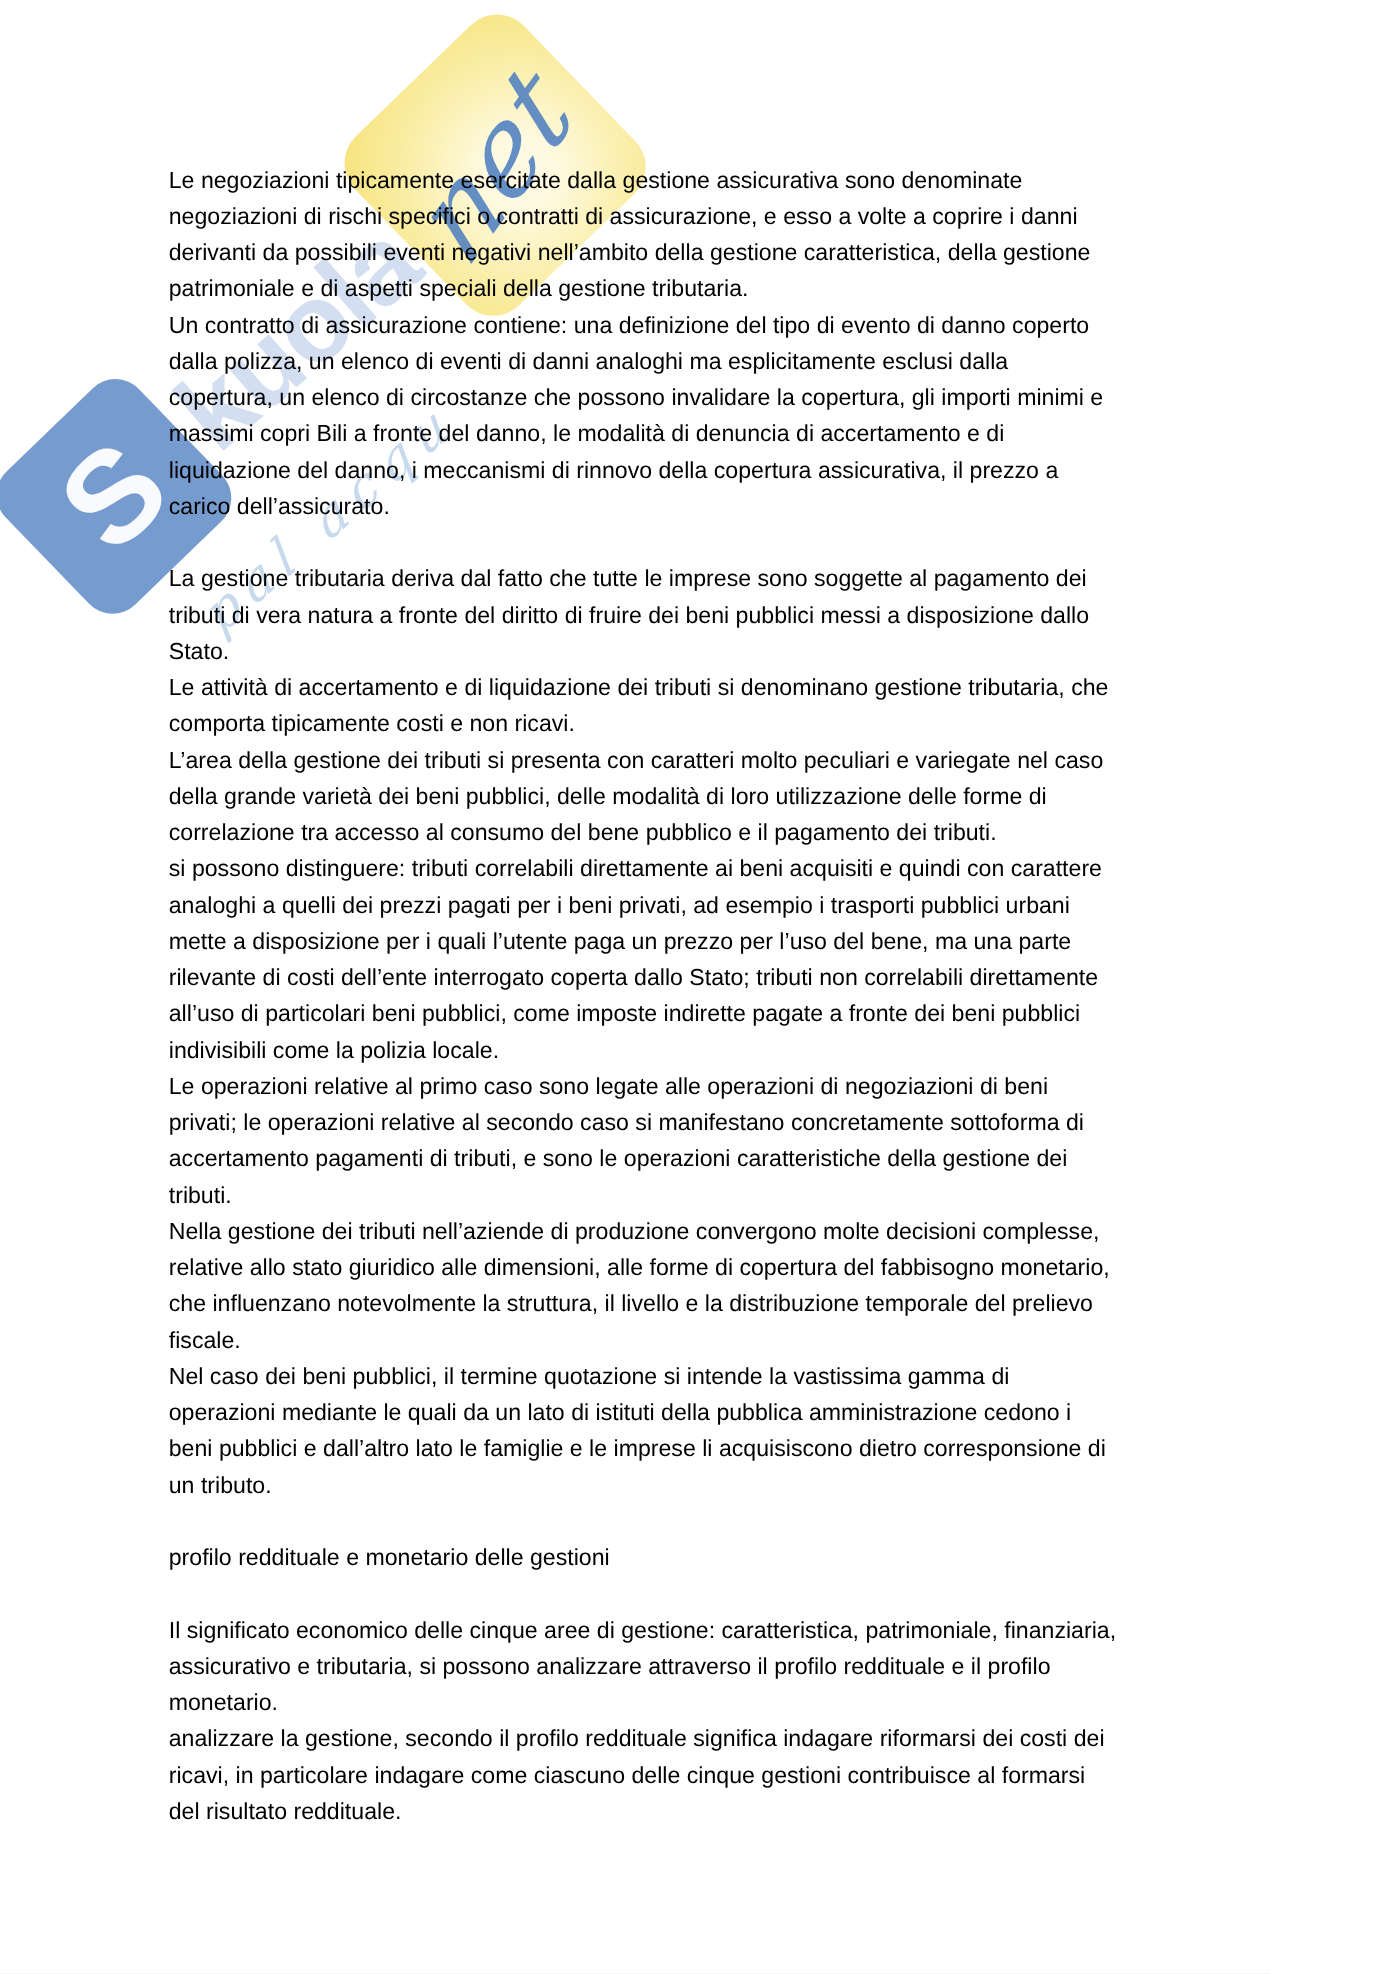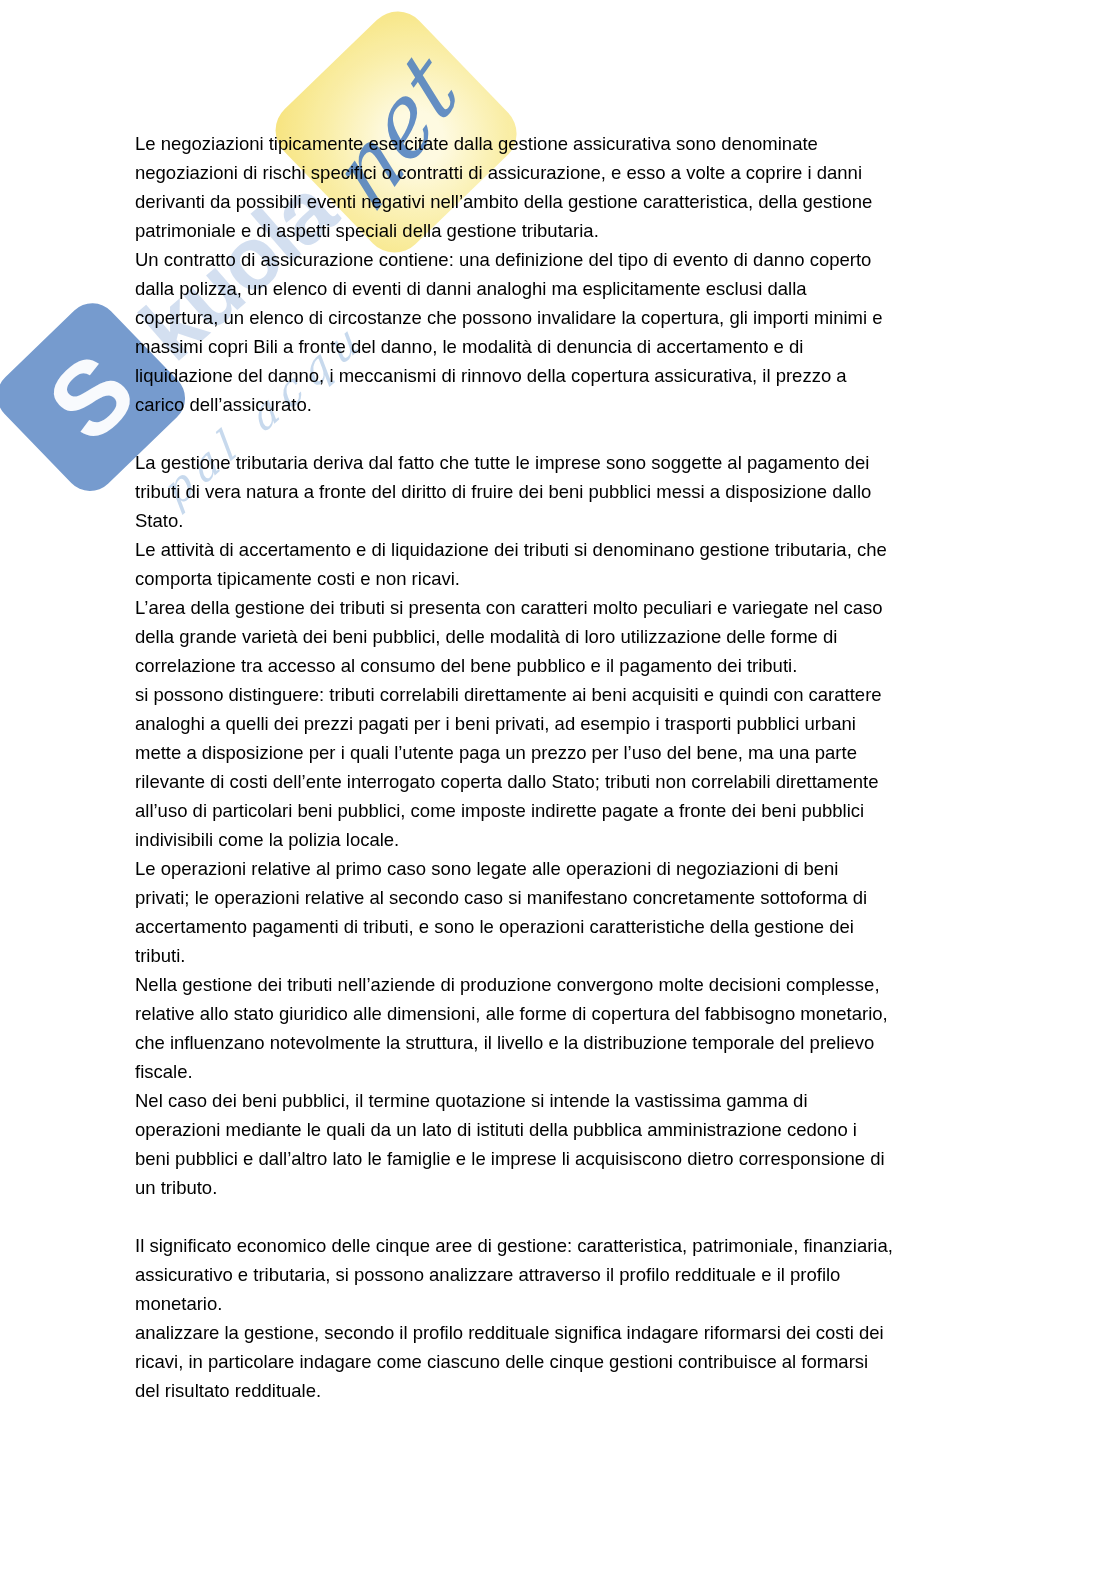--- a/index.html
+++ b/index.html
@@ -146,20 +146,21 @@
 accertamento pagamenti di tributi, e sono le operazioni caratteristiche della gestione dei
 tributi.
 Nella gestione dei tributi nell’aziende di produzione convergono molte decisioni complesse,
 relative allo stato giuridico alle dimensioni, alle forme di copertura del fabbisogno monetario,
 che influenzano notevolmente la struttura, il livello e la distribuzione temporale del prelievo
 fiscale.
 Nel caso dei beni pubblici, il termine quotazione si intende la vastissima gamma di
 operazioni mediante le quali da un lato di istituti della pubblica amministrazione cedono i
 beni pubblici e dall’altro lato le famiglie e le imprese li acquisiscono dietro corresponsione di
 un tributo.</p>
+      <p class="block heading">profilo reddituale e monetario delle gestioni</p>
       <p class="block paragraph">Il significato economico delle cinque aree di gestione: caratteristica, patrimoniale, finanziaria,
 assicurativo e tributaria, si possono analizzare attraverso il profilo reddituale e il profilo
 monetario.
 analizzare la gestione, secondo il profilo reddituale significa indagare riformarsi dei costi dei
 ricavi, in particolare indagare come ciascuno delle cinque gestioni contribuisce al formarsi
 del risultato reddituale.</p>
     </div>
 
 </div>
 

